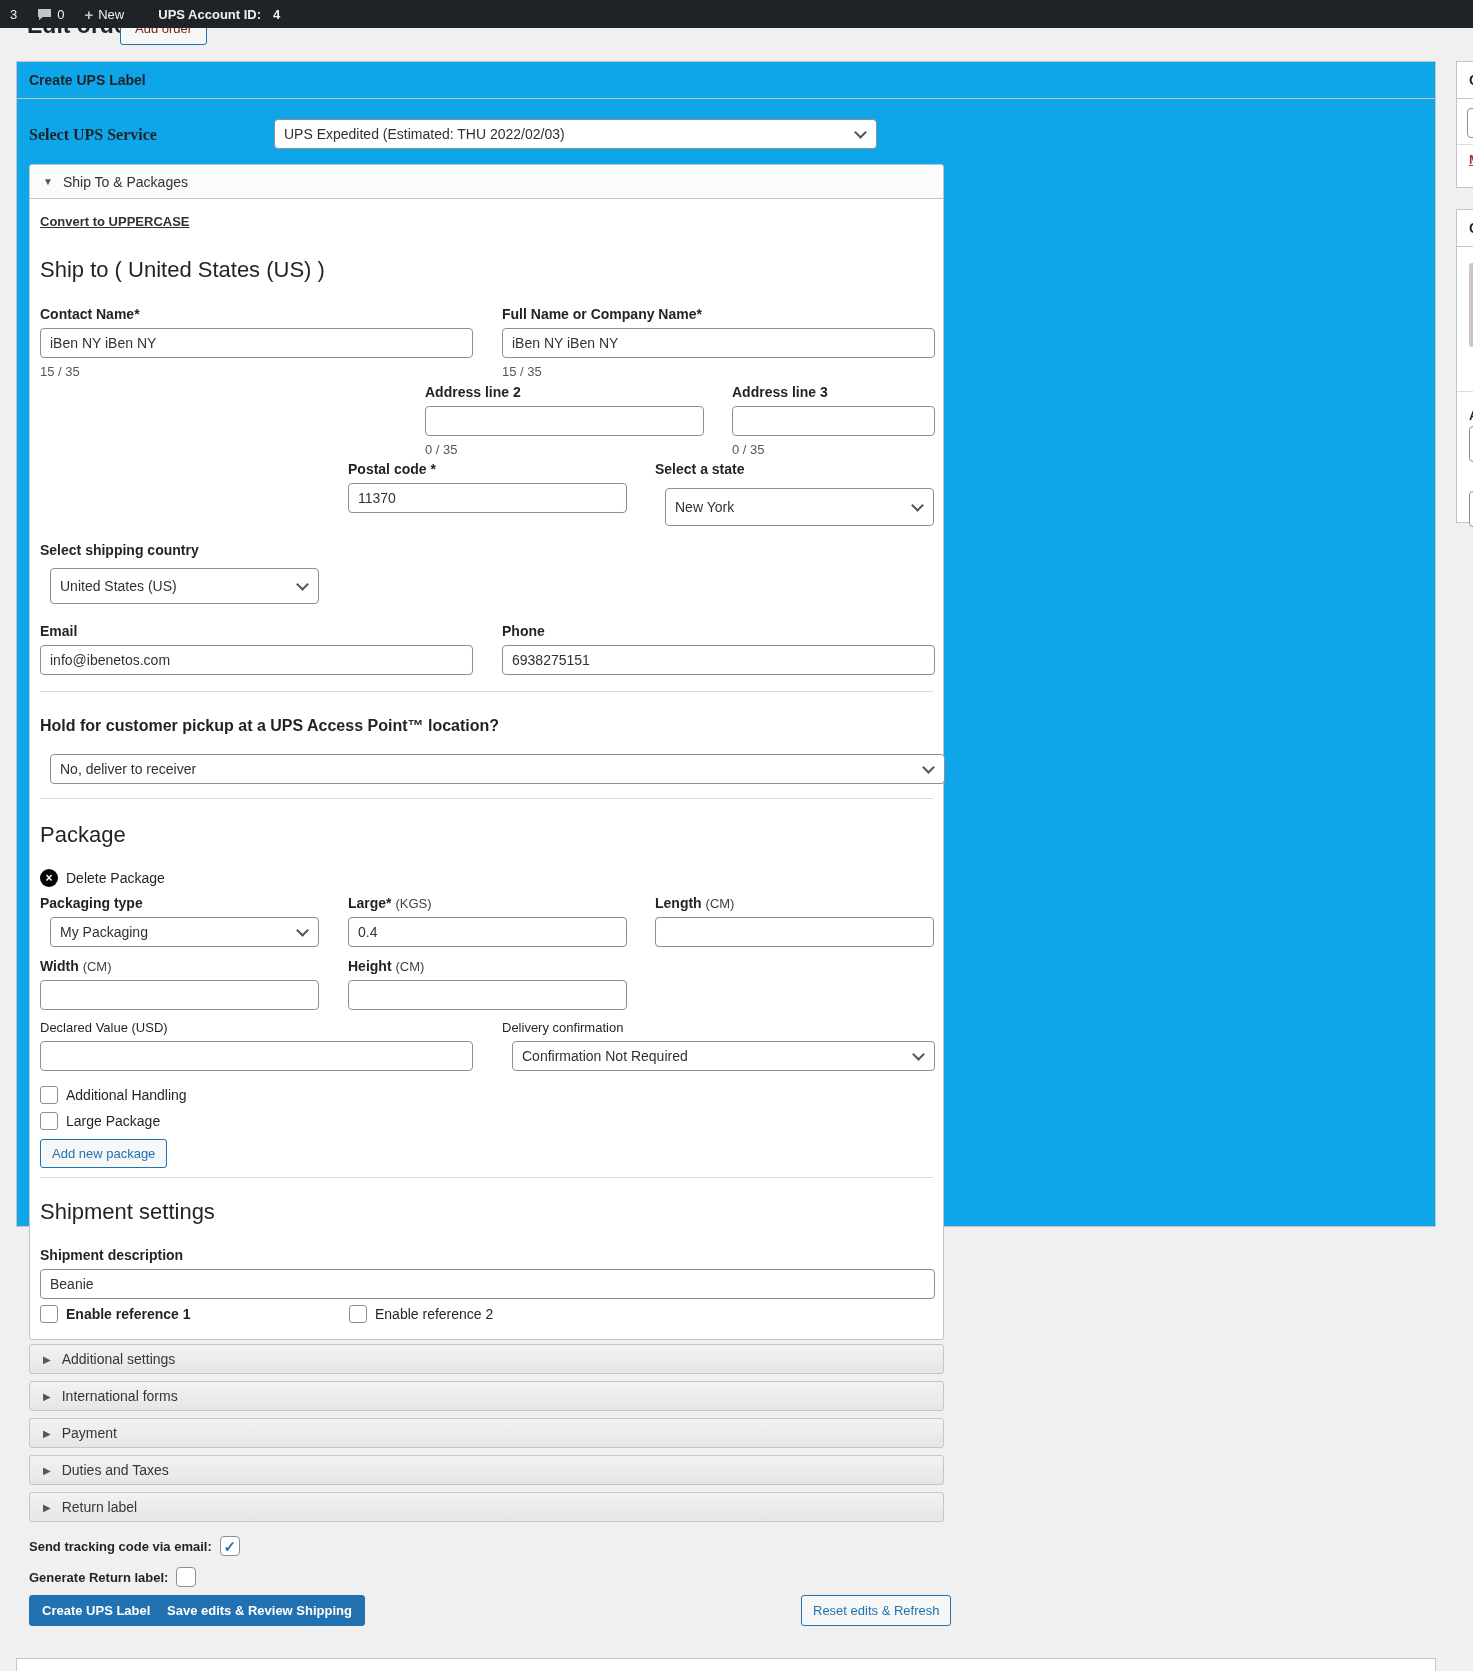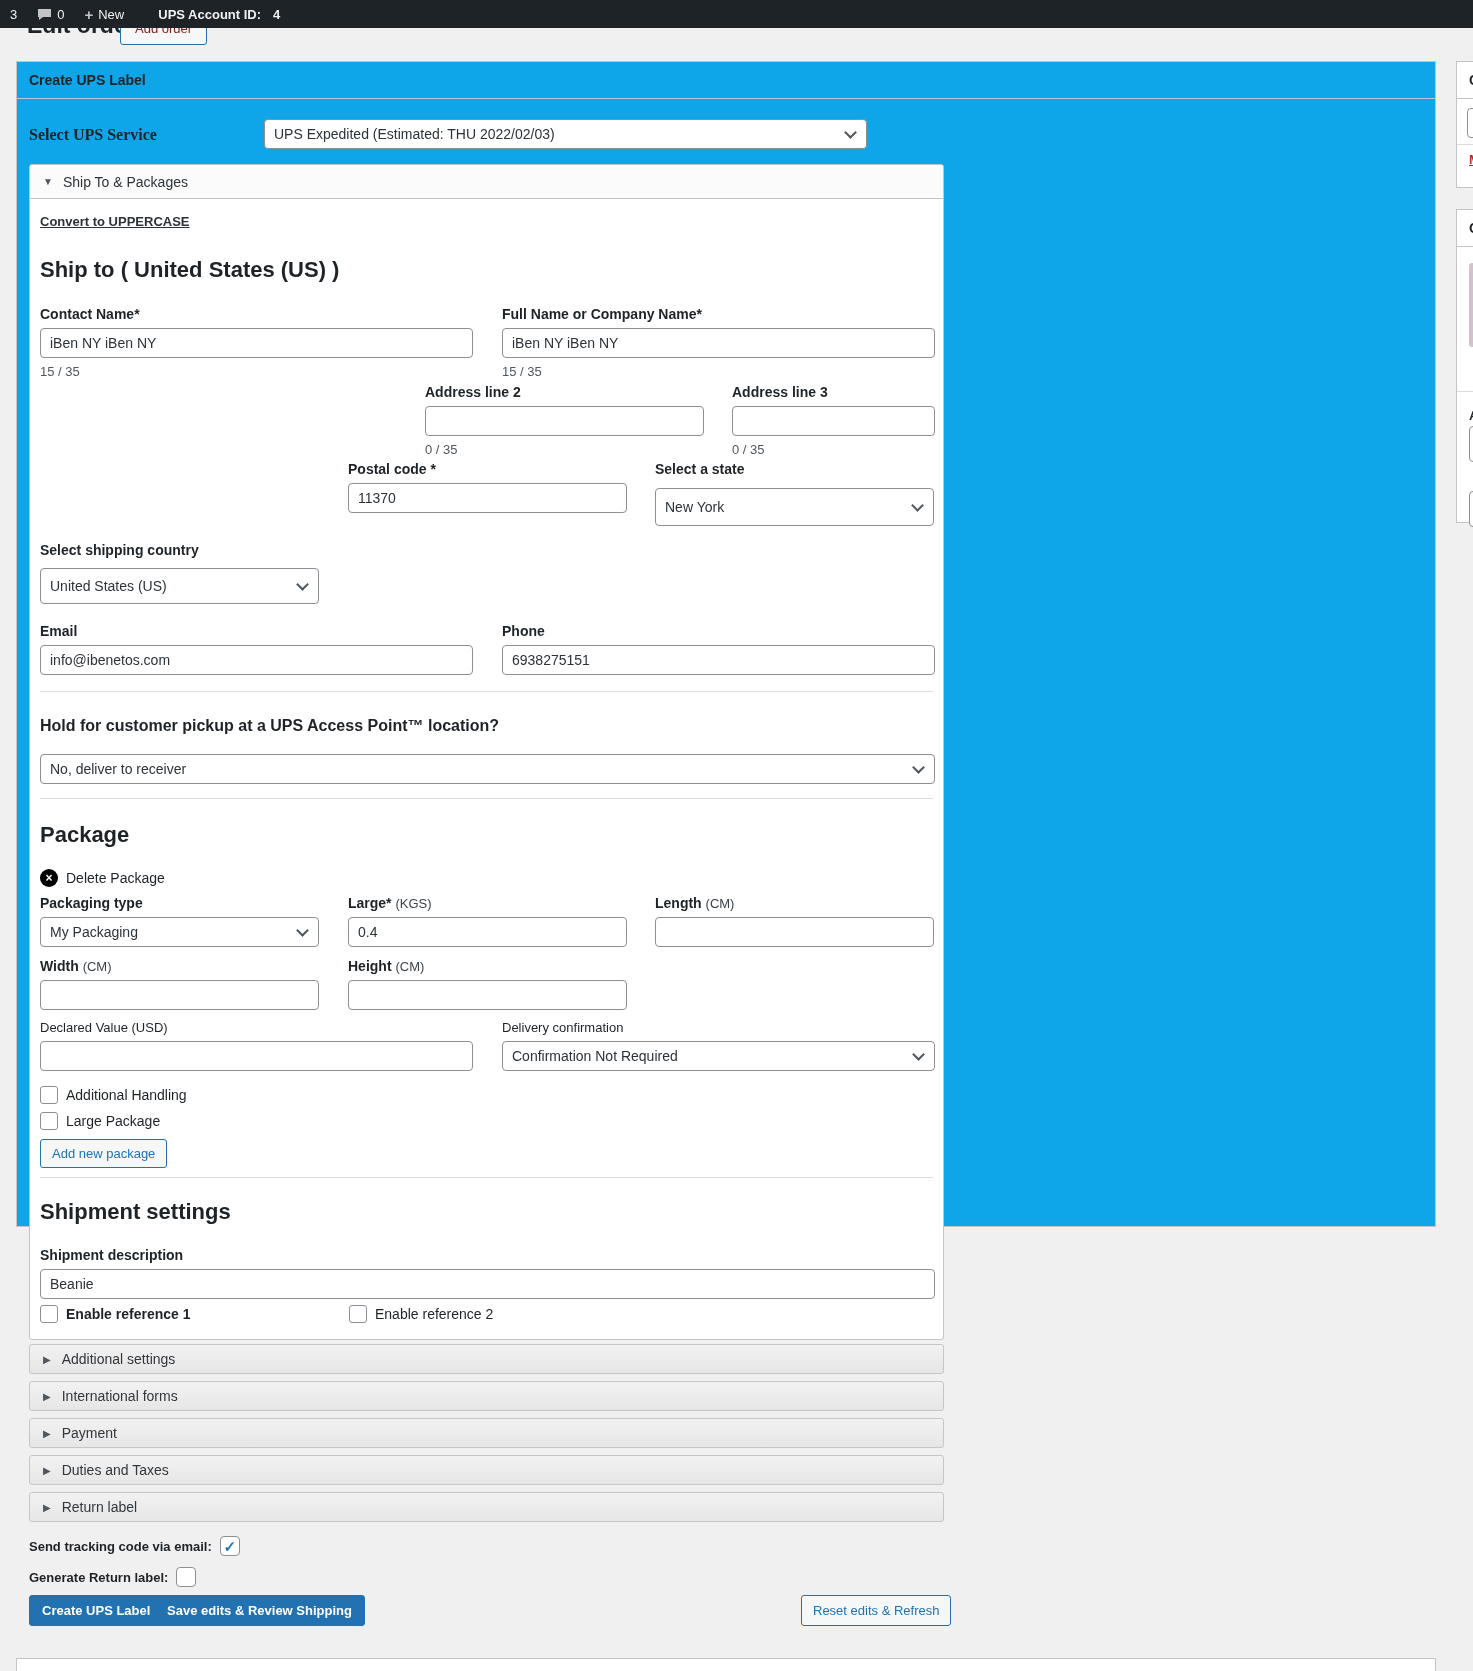--- a/index.html
+++ b/index.html
@@ -14,24 +14,24 @@
   .add-order-btn{position:absolute;left:120px;top:11px;height:34px;padding:0 14px;background:#f6f7f7;border:1px solid #2271b1;border-radius:3px;color:#7f1d1d;font-size:13px;font-family:inherit;z-index:1;}
   
   .main-panel{position:absolute;left:16px;top:61px;width:1420px;height:1166px;background:#0ea5e9;border:1px solid #c3c4c7;box-sizing:border-box;}
   .panel-hd{position:absolute;left:0;top:0;right:0;height:37px;border-bottom:1px solid #c3c4c7;display:flex;align-items:center;padding-left:12px;font-size:14px;font-weight:bold;color:#1d2327;box-sizing:border-box;}
   .panel2{position:absolute;left:16px;top:1658px;width:1420px;height:30px;background:#fff;border:1px solid #c3c4c7;box-sizing:border-box;}
   
   .lbl{display:block;font-size:14px;font-weight:bold;color:#1d2327;margin-bottom:6px;white-space:nowrap;}
   .lbl-n{display:block;font-size:13px;font-weight:normal;color:#1d2327;margin-bottom:6px;white-space:nowrap;}
   .unit{font-weight:normal;font-size:13px;color:#3c434a;}
   .inp{box-sizing:border-box;display:block;width:100%;height:30px;border:1px solid #8c8f94;border-radius:4px;padding:0 9px;font-family:"Liberation Sans",sans-serif;font-size:14px;color:#2c3338;background:#fff;}
-  .sel{box-sizing:border-box;position:relative;display:flex;align-items:center;height:30px;border:1px solid #8c8f94;border-radius:4px;padding:0 26px 0 9px;font-size:14px;color:#2c3338;background:#fff;}
+  .sel{box-sizing:border-box;position:relative;display:flex;align-items:center;height:30px;border:1px solid #8c8f94;border-radius:4px;padding:0 26px 0 9px;font-size:14px;color:#2c3338;background:#fff;margin-left:10px;}
   .chev{position:absolute;right:11px;top:50%;width:7px;height:7px;border-right:2px solid #50575e;border-bottom:2px solid #50575e;transform:translateY(-68%) rotate(45deg);}
   .cnt{font-size:13px;color:#50575e;margin-top:6px;}
-  .h2{font-size:22px;font-weight:bold;color:#1d2327;}
+  .h2{font-size:22px;font-weight:normal;color:#1d2327;}
   .h3{font-size:16px;font-weight:bold;color:#1d2327;}
   .hr{position:absolute;left:10px;right:10px;height:0;border-top:1px solid #dcdcde;}
   .fg{position:absolute;}
   .cbrow{display:flex;align-items:center;gap:8px;font-size:14px;color:#1d2327;}
   .cb{box-sizing:border-box;width:18px;height:18px;border:1px solid #8c8f94;border-radius:3px;background:#fff;display:inline-flex;align-items:center;justify-content:center;flex:0 0 auto;}
   .cb-lg{width:20px;height:20px;border-radius:4px;}
   .check{color:#2271b1;font-size:15px;font-weight:bold;line-height:1;}
   
   .shipacc{position:absolute;left:12px;top:102px;width:915px;height:1176px;border:1px solid #c3c4c7;border-radius:3px;background:#fff;box-sizing:border-box;}
   .shipacc-hd{position:absolute;left:0;top:0;right:0;height:34px;background:#fbfbfb;border-bottom:1px solid #c3c4c7;border-radius:3px 3px 0 0;display:flex;align-items:center;gap:10px;padding-left:13px;font-size:14px;color:#2c3338;box-sizing:border-box;}

